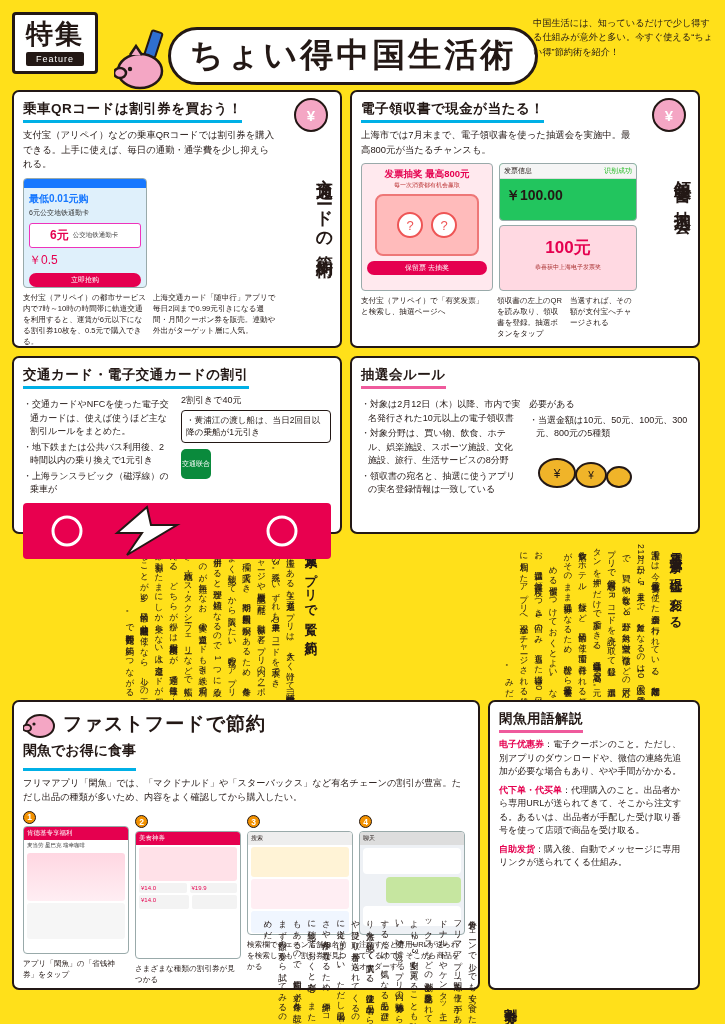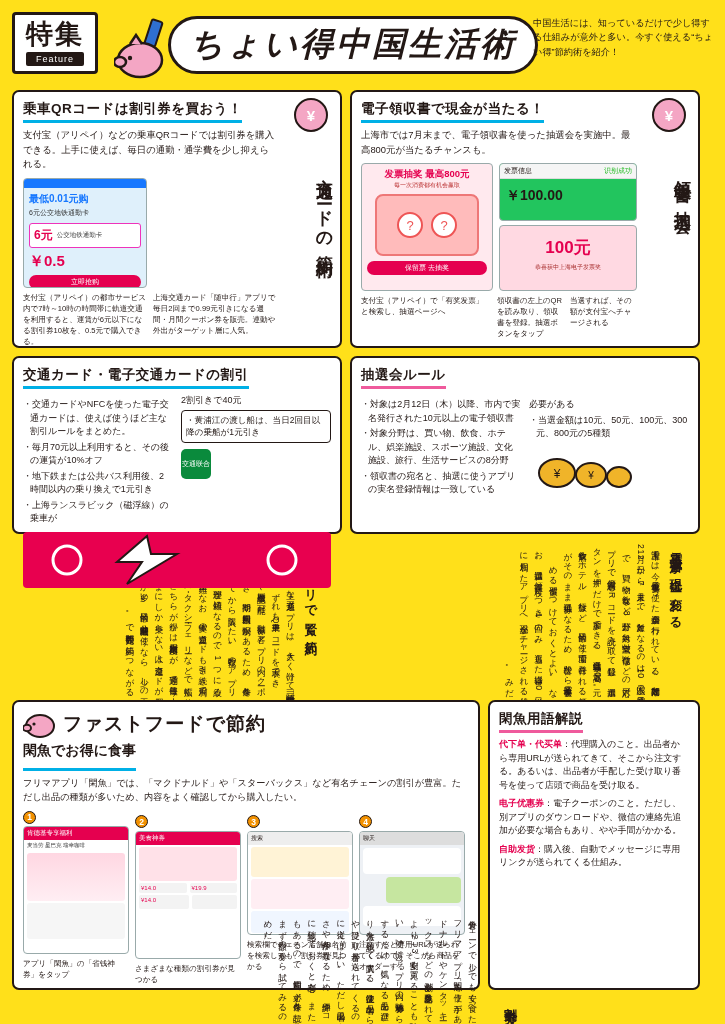--- a/index.html
+++ b/index.html
@@ -29,22 +29,22 @@
     border-radius: 4px;
     display: flex; flex-direction: column;
     align-items: center; justify-content: center;
   }
   .feature-badge .jp { font-size: 27px; font-weight: bold; letter-spacing: 2px; line-height: 1; }
   .feature-badge .en {
     margin-top: 4px; font-size: 9px; letter-spacing: 1px;
     background: #231815; color: #fff; padding: 2px 10px; border-radius: 2px;
   }
   .title-wrap {
-    position: absolute; left: 96px; top: 0px;
-    width: 430px; height: 74px; font-style: italic;
+    position: absolute; left: 96px; top: 11px;
+    width: 430px; height: 74px;
   }
   .title-pill {
     position: absolute; left: 60px; top: 6px;
     width: 370px; height: 58px;
     background: #ffffff;
     border: 3px solid #231815;
     border-radius: 30px;
   }
   .title-text {
     position: absolute; left: 66px; top: 12px;
@@ -172,25 +172,25 @@
         <div class="panel-title">乗車QRコードは割引券を買おう！</div>
         <div class="panel-lead" style="width:255px;">支付宝（アリペイ）などの乗車QRコードでは割引券を購入できる。上手に使えば、毎日の通勤・通学費を少し抑えられる。</div>
         <div class="sidelabel">交通カードの節約術</div>
 
         <div class="shots" style="width:258px;">
           <div class="shot" style="width:124px;height:110px;background:#dff0fb;">
             <div class="bar" style="background:#1677ff"></div>
             <div style="padding:4px 5px;">
               <div style="font-size:10px;font-weight:bold;color:#1677ff">最低0.01元购</div>
               <div style="font-size:7px;color:#333;margin-top:2px">6元公交地铁通勤卡</div>
-              <div style="margin-top:5px;background:#fff;border:1px solid #e3b;border-radius:3px;padding:3px 4px;display:flex;align-items:center;gap:4px">
+              <div style="margin-top:5px;background:#fff;border:1px solid #e3b;border-radius:3px;padding:3px 20px;display:flex;align-items:center;gap:4px">
                 <span style="font-size:12px;font-weight:bold;color:#e5004f">6元</span>
                 <span style="font-size:6.5px;color:#444">公交地铁通勤卡</span>
               </div>
-              <div style="font-size:15px;font-weight:bold;color:#e5004f;margin-top:4px">￥0.5</div>
+              <div style="font-size:12px;font-weight:normal;color:#e5004f;margin-top:4px">￥0.5</div>
               <div style="margin-top:4px;background:#e5004f;color:#fff;font-size:7px;text-align:center;border-radius:8px;padding:2px">立即抢购</div>
               <div style="font-size:6px;color:#666;margin-top:3px">6元公交地铁通勤卡</div>
             </div>
           </div>
         </div>
 
         <div style="display:flex;gap:6px;width:258px;">
           <div class="cap" style="width:124px">支付宝（アリペイ）の都市サービス内で7時～10時の時間帯に軌道交通を利用すると、運賃が6元以下になる割引券10枚を、0.5元で購入できる。</div>
           <div class="cap" style="width:124px">上海交通カード「随申行」アプリで毎日2回まで0.99元引きになる週間・月間クーポン券を販売。連動や外出がターゲット層に人気。</div>
         </div>
@@ -239,21 +239,20 @@
       </div>
     </div>
 
     <div class="row2">
       <div class="panel p3">
         <div class="panel-title">交通カード・電子交通カードの割引</div>
         <div class="twocol">
           <div>
             <ul class="bullets">
               <li>・交通カードやNFCを使った電子交通カードは、使えば使うほど主な割引ルールをまとめた。</li>
-              <li>・毎月70元以上利用すると、その後の運賃が10%オフ</li>
               <li>・地下鉄または公共バス利用後、2時間以内の乗り換えで1元引き</li>
               <li>・上海ランスラビック（磁浮線）の乗車が</li>
             </ul>
           </div>
           <div style="width:128px">
             <div style="font-size:9px;margin-bottom:3px">2割引きで40元</div>
             <div class="boxed">・黄浦江の渡し船は、当日2回目以降の乗船が1元引き</div>
             <div style="margin-top:6px;width:30px;height:30px;background:#0a8a3c;border-radius:5px;display:flex;align-items:center;justify-content:center;color:#fff;font-size:7px;text-align:center">
               <span>交通联合</span>
             </div>
@@ -370,24 +369,24 @@
               <div style="height:20px;margin:3px;background:#fff;border-radius:4px"></div>
             </div>
             <div class="cap">注文すると専用URLが送られてくるので、そこから商品をオーダーする</div>
           </div>
         </div>
       </div>
 
       <div class="panel p6">
         <div class="panel-title pink">閑魚用語解説</div>
         <div class="term">
+          <b>电子优惠券</b><span>：電子クーポンのこと。ただし、別アプリのダウンロードや、微信の連絡先追加が必要な場合もあり、やや手間がかかる。</span>
+        </div>
+        <div class="term">
           <b>代下单・代买单</b><span>：代理購入のこと。出品者から専用URLが送られてきて、そこから注文する。あるいは、出品者が手配した受け取り番号を使って店頭で商品を受け取る。</span>
-        </div>
-        <div class="term">
-          <b>电子优惠券</b><span>：電子クーポンのこと。ただし、別アプリのダウンロードや、微信の連絡先追加が必要な場合もあり、やや手間がかかる。</span>
         </div>
         <div class="term">
           <b>自助发货</b><span>：購入後、自動でメッセージに専用リンクが送られてくる仕組み。</span>
         </div>
       </div>
     </div>
 
     <div class="footer-v yellowstrip">
       <div style="width:468px"></div>
       <div style="display:flex;align-items:flex-start;gap:4px;width:212px;justify-content:flex-end;direction:rtl">

